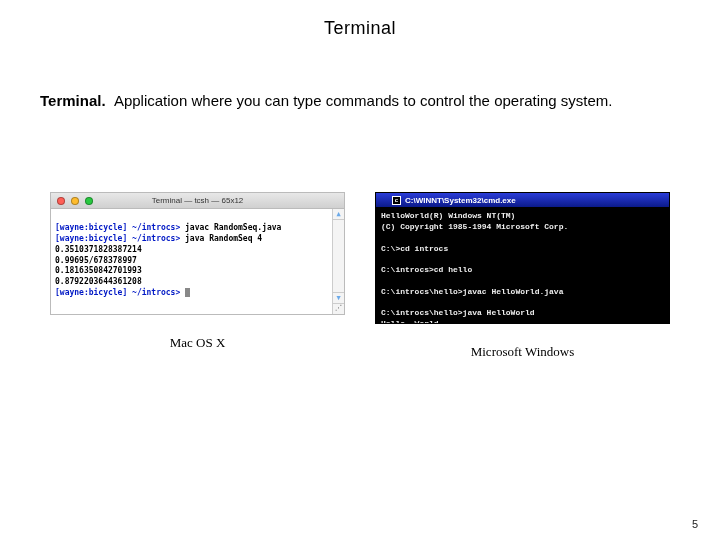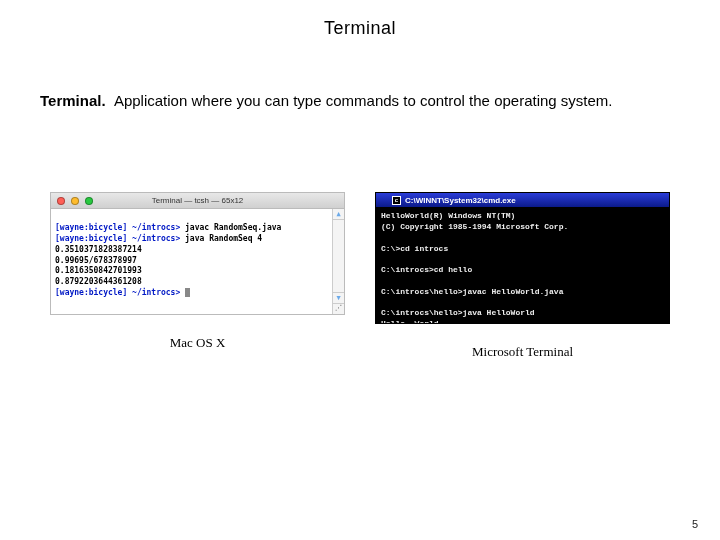--- a/index.html
+++ b/index.html
@@ -201,19 +201,19 @@
 
 <span>C:\introcs&gt;cd hello</span>
 
 <span>C:\introcs\hello&gt;javac HelloWorld.java</span>
 
 <span>C:\introcs\hello&gt;java HelloWorld</span>
 <span>Hello, World</span>
 
 </div>
       </div>
-      <div class="caption">Microsoft Terminal</div>
+      <div class="caption">Microsoft Windows</div>
     </div>
 
   </div>
 </div>
 
 <div class="page-num">5</div>
 
 </body></html>

